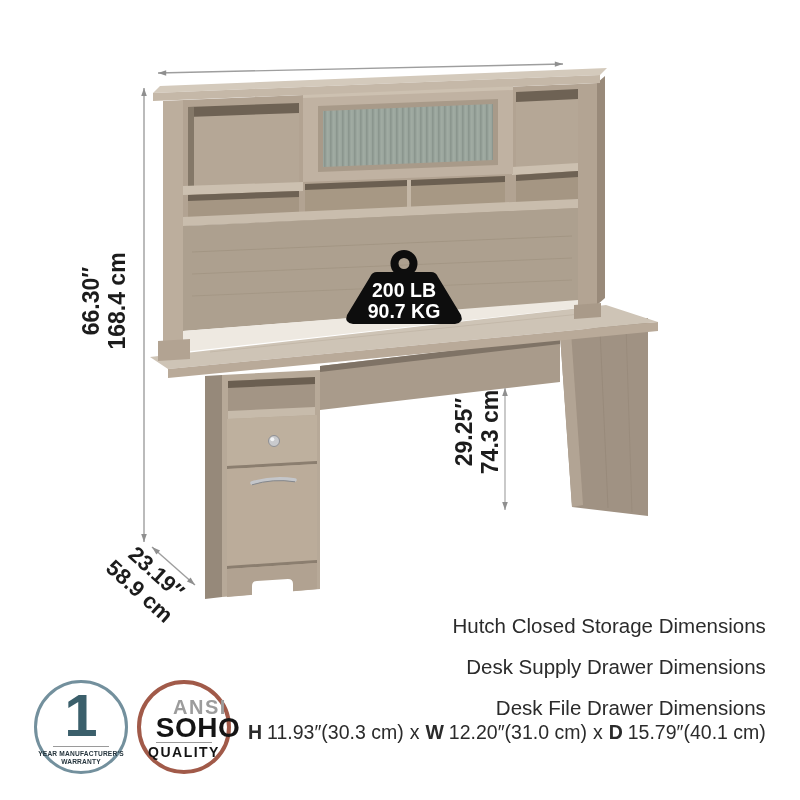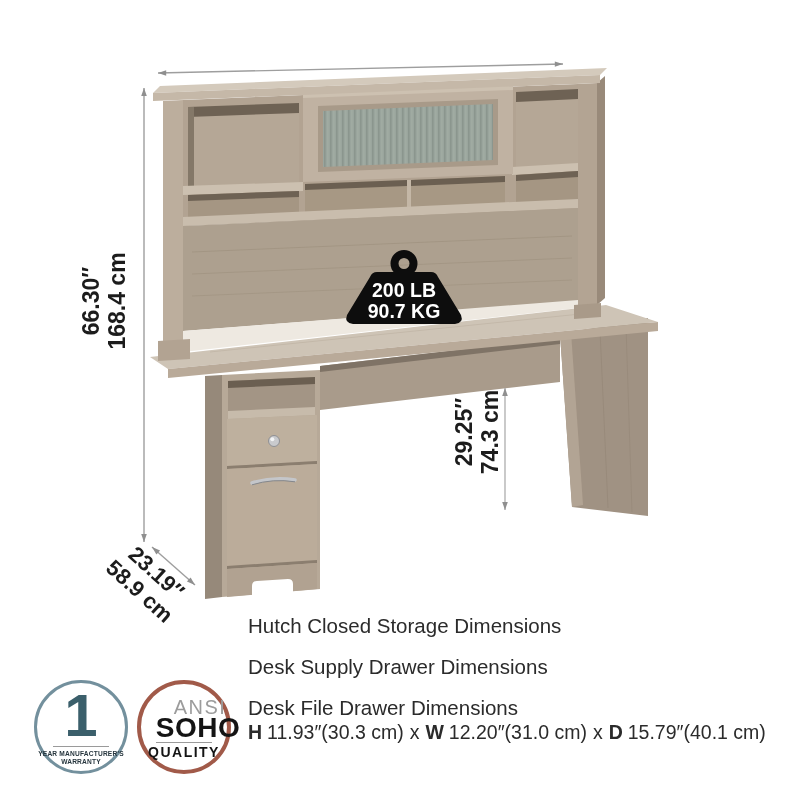--- a/index.html
+++ b/index.html
@@ -9,32 +9,32 @@
   .dim-label{position:absolute;font-weight:700;font-size:23px;line-height:26px;color:#1c1c1c;
              text-align:center;white-space:nowrap;}
   .dim-label span{display:block;}
   #width-label{left:268px;top:19px;width:200px;}
   #height-label{left:104px;top:301px;transform:translate(-50%,-50%) rotate(-90deg);}
   #desk-height-label{left:477px;top:432px;transform:translate(-50%,-50%) rotate(-90deg);}
   #depth-label{left:148px;top:582px;font-size:22px;line-height:25px;
                transform:translate(-50%,-50%) rotate(42deg);}
   #specs{position:absolute;left:248px;top:613px;color:#2b2b2b;}
   .spec-block{margin-bottom:16px;}
-  .spec-title{font-size:20.5px;line-height:25px;font-weight:400;}
+  .spec-title{font-size:20.5px;line-height:25px;font-weight:400;text-align:right;}
   .spec-values{font-size:19.5px;line-height:24px;font-weight:400;white-space:nowrap;}
   .spec-values b{font-weight:700;margin-right:5px;}
   .spec-values .sep{margin:0 6px;}
   .badge{position:absolute;border-radius:50%;background:#fff;display:flex;flex-direction:column;
          align-items:center;justify-content:center;text-align:center;box-sizing:border-box;}
   #badge-warranty{left:34px;top:680px;width:94px;height:94px;border:3px solid #73909d;}
   #badge-warranty .big-num{font-size:60px;line-height:54px;font-weight:700;color:#3b5f6b;}
   .badge-rule{width:56px;border-top:1px solid #9a9a9a;margin:3px 0 3px;}
   #badge-warranty .cap{font-size:6.6px;line-height:8px;font-weight:700;color:#27363e;letter-spacing:.2px;}
   #badge-quality{left:137px;top:680px;width:94px;height:94px;border:4px solid #a15a49;}
-  #badge-quality .l1{font-size:20px;line-height:20px;font-weight:400;color:#9c9c9c;letter-spacing:1.5px;margin-left:32px;}
+  #badge-quality .l1{font-size:20px;line-height:20px;font-weight:700;color:#9c9c9c;letter-spacing:1.5px;margin-left:32px;}
   #badge-quality .l2{font-size:28px;line-height:22px;font-weight:700;color:#141414;letter-spacing:.5px;margin-left:28px;}
   #badge-quality .l3{font-size:14px;line-height:12px;font-weight:700;color:#141414;letter-spacing:1.5px;}
 </style>
 </head>
 <body>
 
 <div id="stage">
 
   <svg id="art" width="800" height="800" viewBox="0 0 800 800">
     <defs>

